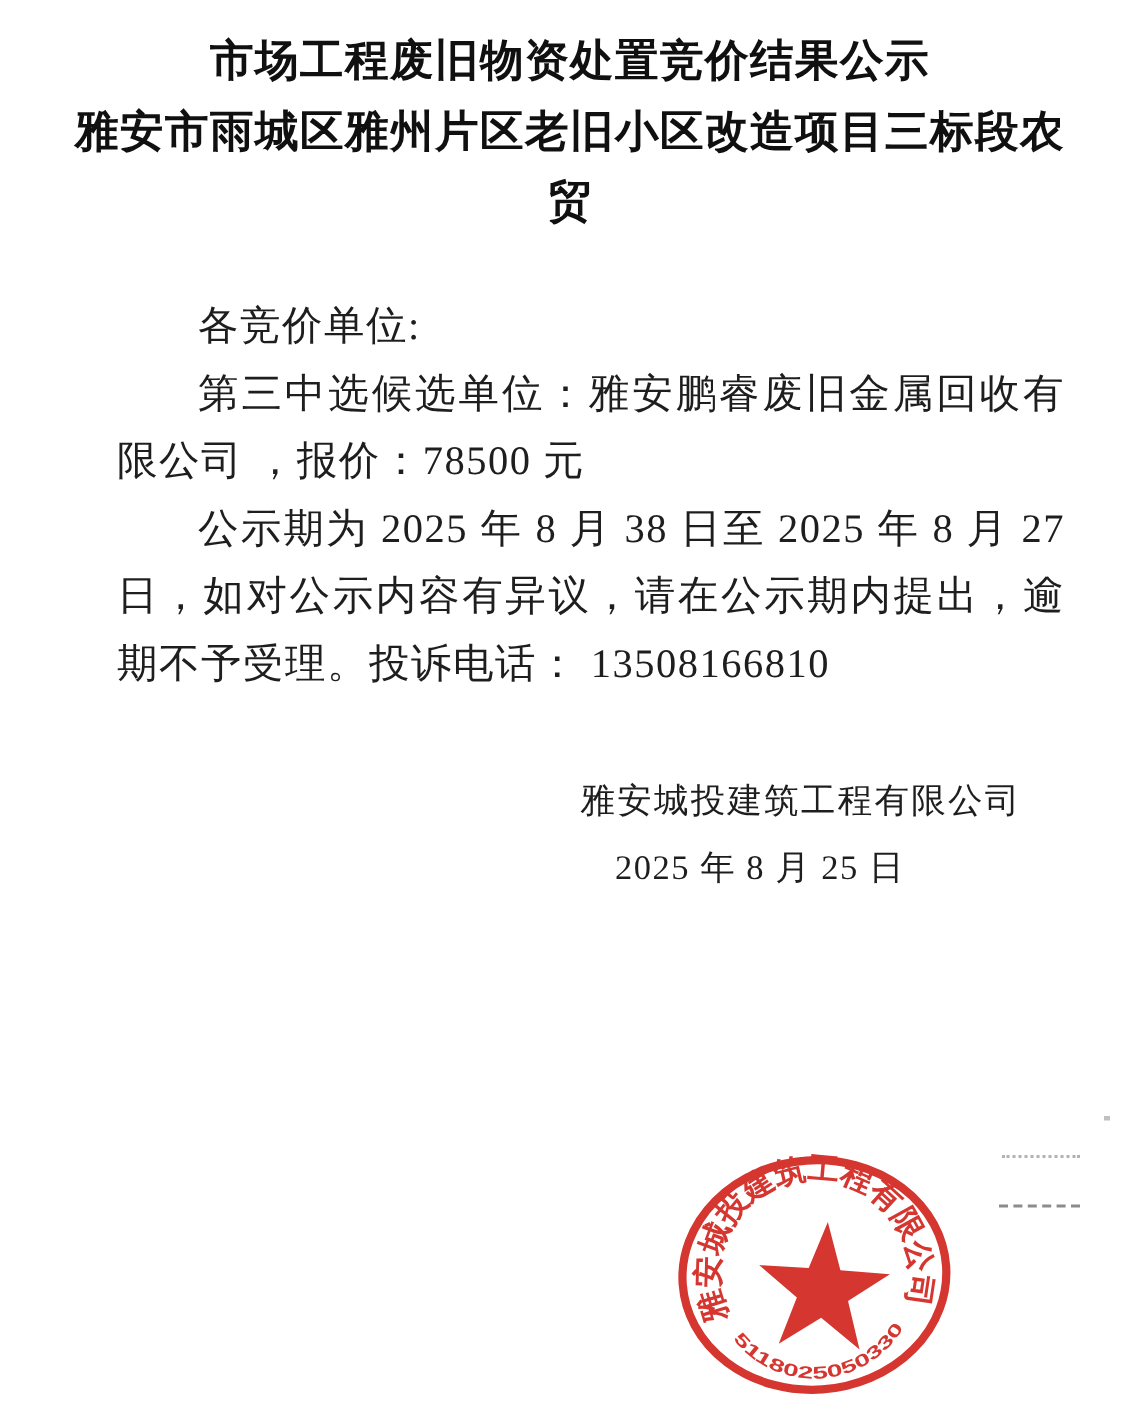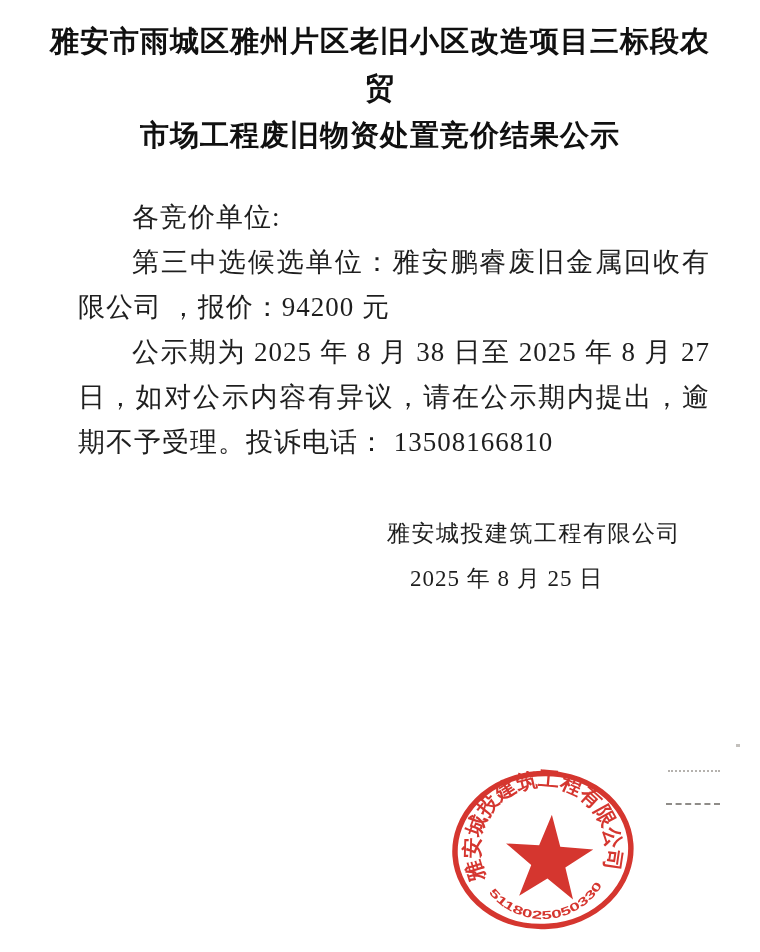--- a/index.html
+++ b/index.html
@@ -73,27 +73,27 @@
     position: absolute; left: 736px; top: 744px;
     width: 4px; height: 3px; background: #c3c0bc;
   }
 </style>
 </head>
 <body>
 
 <div class="page">
 
   <div class="doc-title">
+    <div>市场工程废旧物资处置竞价结果公示</div>
     <div>雅安市雨城区雅州片区老旧小区改造项目三标段农贸</div>
-    <div>市场工程废旧物资处置竞价结果公示</div>
   </div>
 
   <div class="body-text">
     <p>各竞价单位:</p>
-    <p>第三中选候选单位：雅安鹏睿废旧金属回收有限公司 ，报价：94200 元</p>
+    <p>第三中选候选单位：雅安鹏睿废旧金属回收有限公司 ，报价：78500 元</p>
     <p>公示期为 2025 年 8 月 38 日至 2025 年 8 月 27 日，如对公示内容有异议，请在公示期内提出，逾期不予受理。投诉电话： 13508166810</p>
   </div>
 
   <div class="sig-company">雅安城投建筑工程有限公司</div>
   <div class="sig-date">2025 年 8 月 25 日</div>
 
 </div>
 
 <svg class="seal" viewBox="0 0 190 166" aria-hidden="true">
   <defs>

